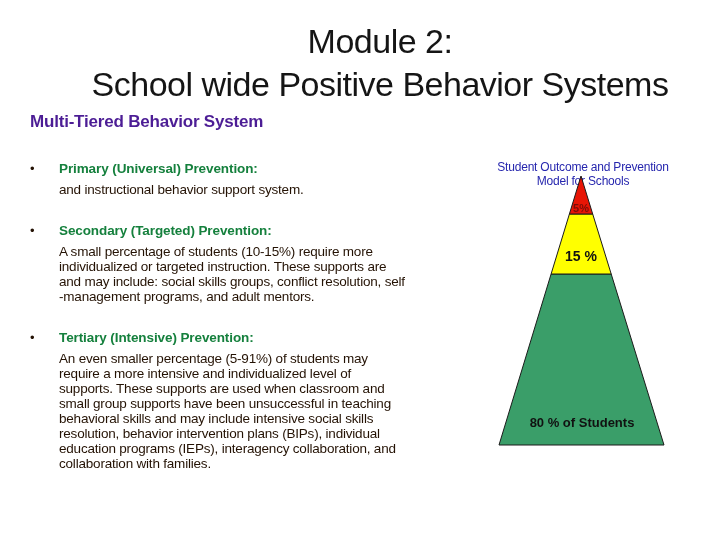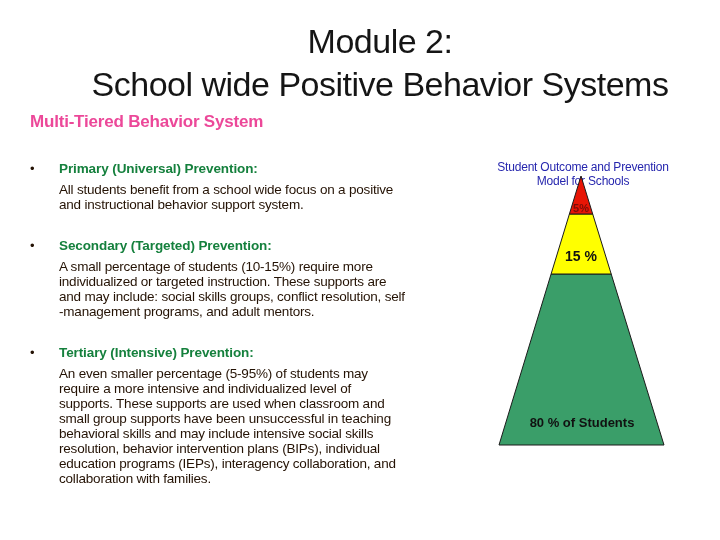--- a/index.html
+++ b/index.html
@@ -25,21 +25,21 @@
     letter-spacing: -0.5px;
     padding-left: 40px;
   }
 
   .subheading {
     position: absolute;
     left: 30px; top: 112px;
     font-size: 17px;
     font-weight: 700;
     letter-spacing: -0.2px;
-    color: #ec4899;
+    color: #4c1d95;
   }
 
   .bullet-list {
     position: absolute;
     left: 30px; top: 161px;
     width: 435px;
   }
 
   .bullet-item {
     display: flex;
@@ -126,41 +126,40 @@
   </div>
 
   <div class="subheading">Multi-Tiered Behavior System</div>
 
   <div class="bullet-list">
 
     <div class="bullet-item">
       <div class="bullet-marker">•</div>
       <div class="bullet-content">
         <div class="bullet-heading">Primary (Universal) Prevention:</div>
-        <div class="bullet-line">All students benefit from a school wide focus on a positive</div>
         <div class="bullet-line">and instructional behavior support system.</div>
       </div>
     </div>
 
     <div class="bullet-item">
       <div class="bullet-marker">•</div>
       <div class="bullet-content">
         <div class="bullet-heading">Secondary (Targeted) Prevention:</div>
         <div class="bullet-line">A small percentage of students (10-15%) require more</div>
         <div class="bullet-line">individualized or targeted instruction. These supports are</div>
         <div class="bullet-line">and may include: social skills groups, conflict resolution, self</div>
         <div class="bullet-line">-management programs, and adult mentors.</div>
       </div>
     </div>
 
     <div class="bullet-item">
       <div class="bullet-marker">•</div>
       <div class="bullet-content">
         <div class="bullet-heading">Tertiary (Intensive) Prevention:</div>
-        <div class="bullet-line">An even smaller percentage (5-95%) of students may</div>
+        <div class="bullet-line">An even smaller percentage (5-91%) of students may</div>
         <div class="bullet-line">require a more intensive and individualized level of</div>
         <div class="bullet-line">supports. These supports are used when classroom and</div>
         <div class="bullet-line">small group supports have been unsuccessful in teaching</div>
         <div class="bullet-line">behavioral skills and may include intensive social skills</div>
         <div class="bullet-line">resolution, behavior intervention plans (BIPs), individual</div>
         <div class="bullet-line">education programs (IEPs), interagency collaboration, and</div>
         <div class="bullet-line">collaboration with families.</div>
       </div>
     </div>
 

